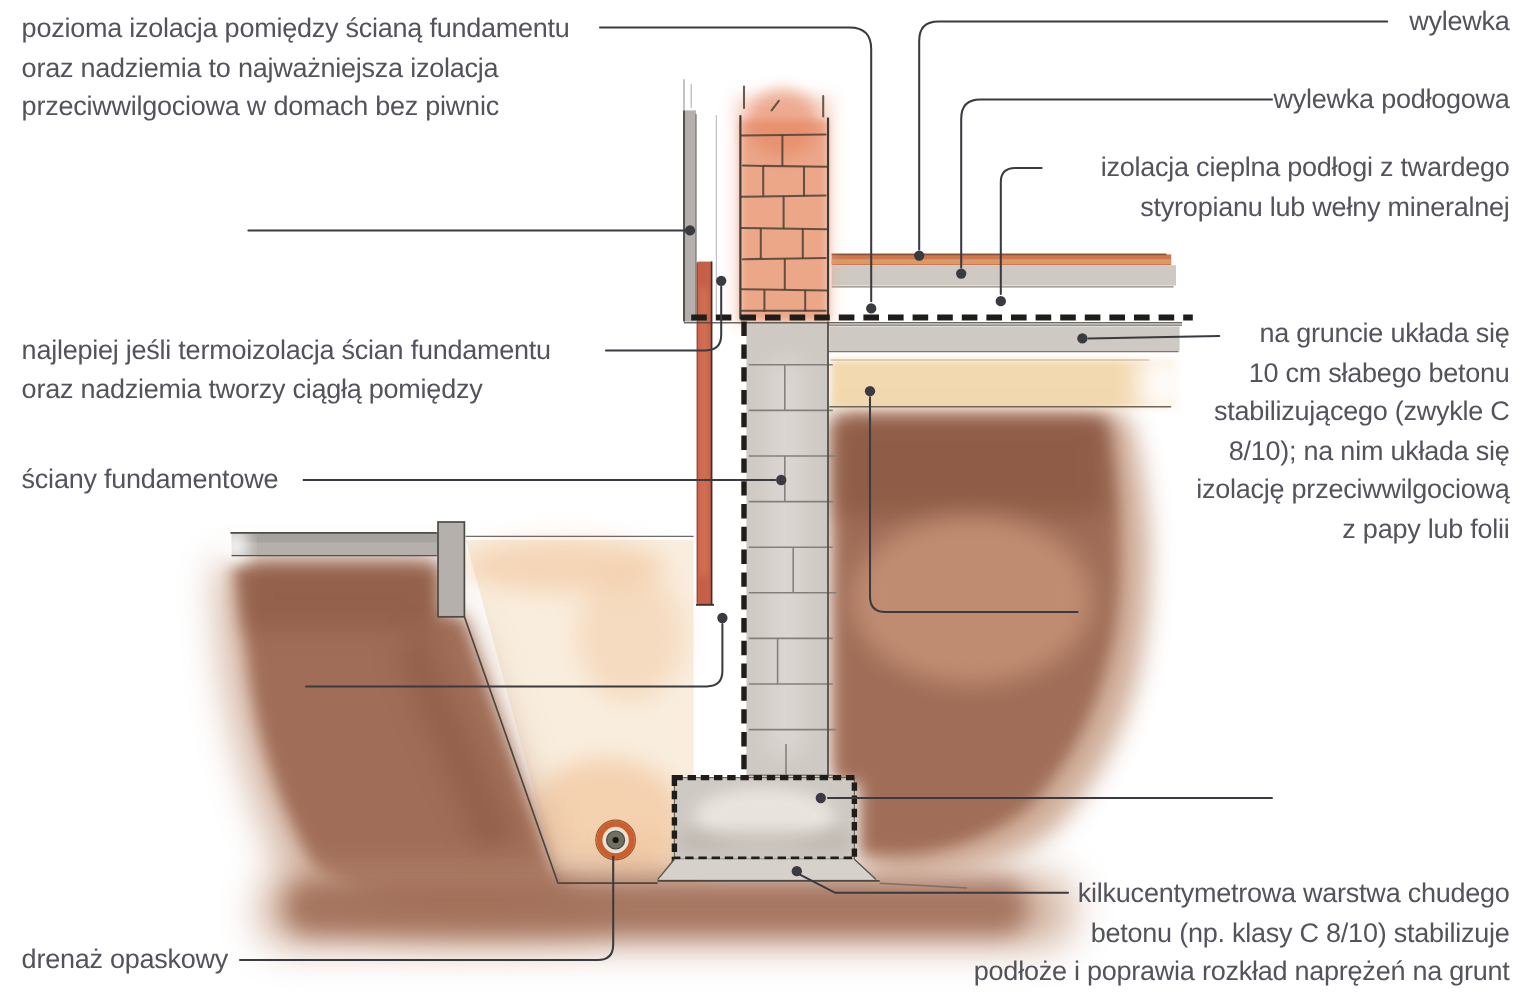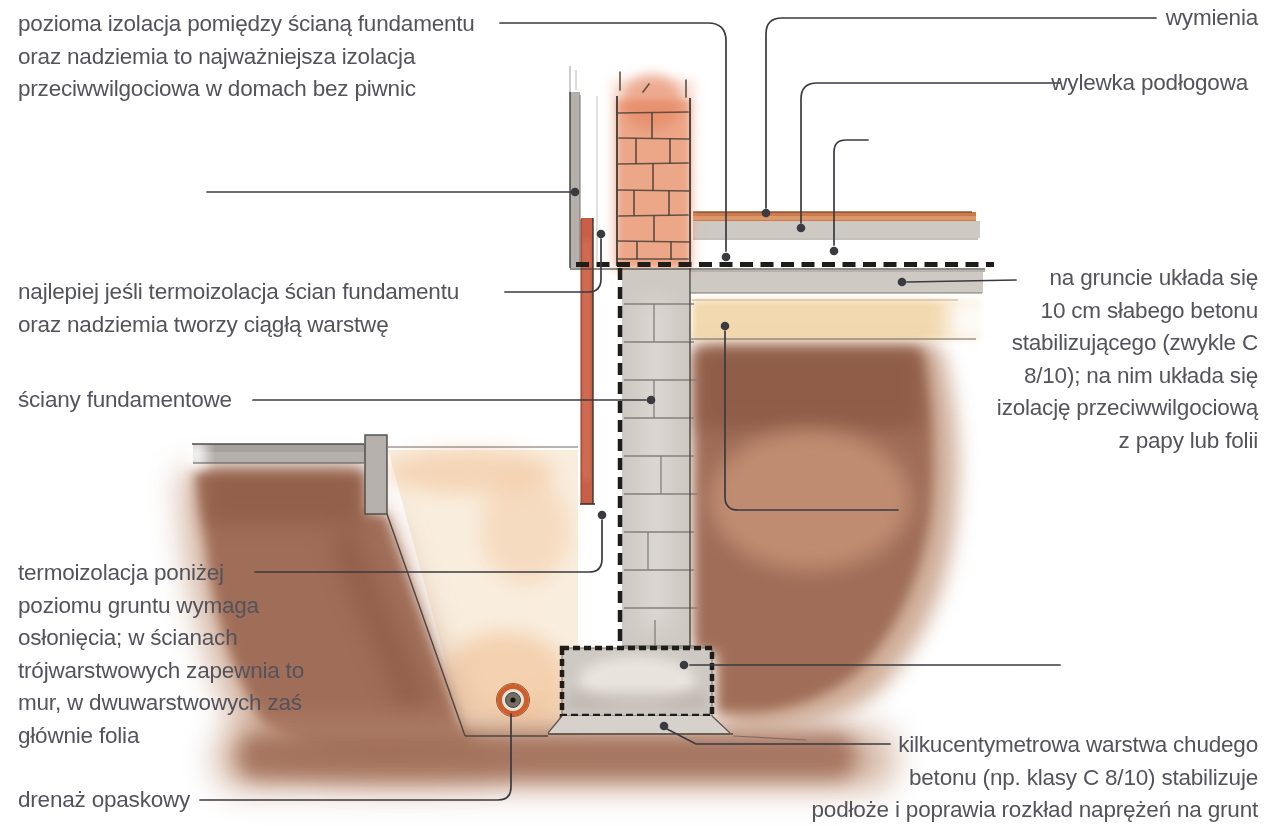--- a/index.html
+++ b/index.html
@@ -233,32 +233,28 @@
     <circle class="dot" cx="725" cy="326" r="4.3"></circle>
     <circle class="dot" cx="684" cy="665" r="4.3"></circle>
     <circle class="dot" cx="664" cy="726" r="4.3"></circle>
   </g>
 </svg>
 
 <div class="label" style="left:18px;top:8px">pozioma izolacja pomiędzy ścianą fundamentu
 oraz nadziemia to najważniejsza izolacja
 przeciwwilgociowa w domach bez piwnic</div>
 <div class="label" style="left:18px;top:276px">najlepiej jeśli termoizolacja ścian fundamentu
-oraz nadziemia tworzy ciągłą warstwę</div>
+oraz nadziemia tworzy ciągłą pomiędzy</div>
 <div class="label" style="left:18px;top:384px">ściany fundamentowe</div>
-<div class="label" style="left:18px;top:557px">termoizolacja poniżej
-poziomu gruntu wymaga
-osłonięcia; w ścianach
-trójwarstwowych zapewnia to
-mur, w dwuwarstwowych zaś
-głównie folia</div>
 <div class="label" style="left:18px;top:784px">drenaż opaskowy</div>
 
-<div class="label right" style="right:22px;top:2px">wymienia</div>
-<div class="label right" style="right:32px;top:67px">wylewka podłogowa</div>
+<div class="label right" style="right:22px;top:2px">wylewka</div>
+<div class="label right" style="right:22px;top:67px">wylewka podłogowa</div>
+<div class="label right" style="right:22px;top:124px">izolacja cieplna podłogi z twardego
+styropianu lub wełny mineralnej</div>
 <div class="label right" style="right:22px;top:262px">na gruncie układa się
 10 cm słabego betonu
 stabilizującego (zwykle C
 8/10); na nim układa się
 izolację przeciwwilgociową
 z papy lub folii</div>
 <div class="label right" style="right:22px;top:729px">kilkucentymetrowa warstwa chudego
 betonu (np. klasy C 8/10) stabilizuje
 podłoże i poprawia rozkład naprężeń na grunt</div>
 

